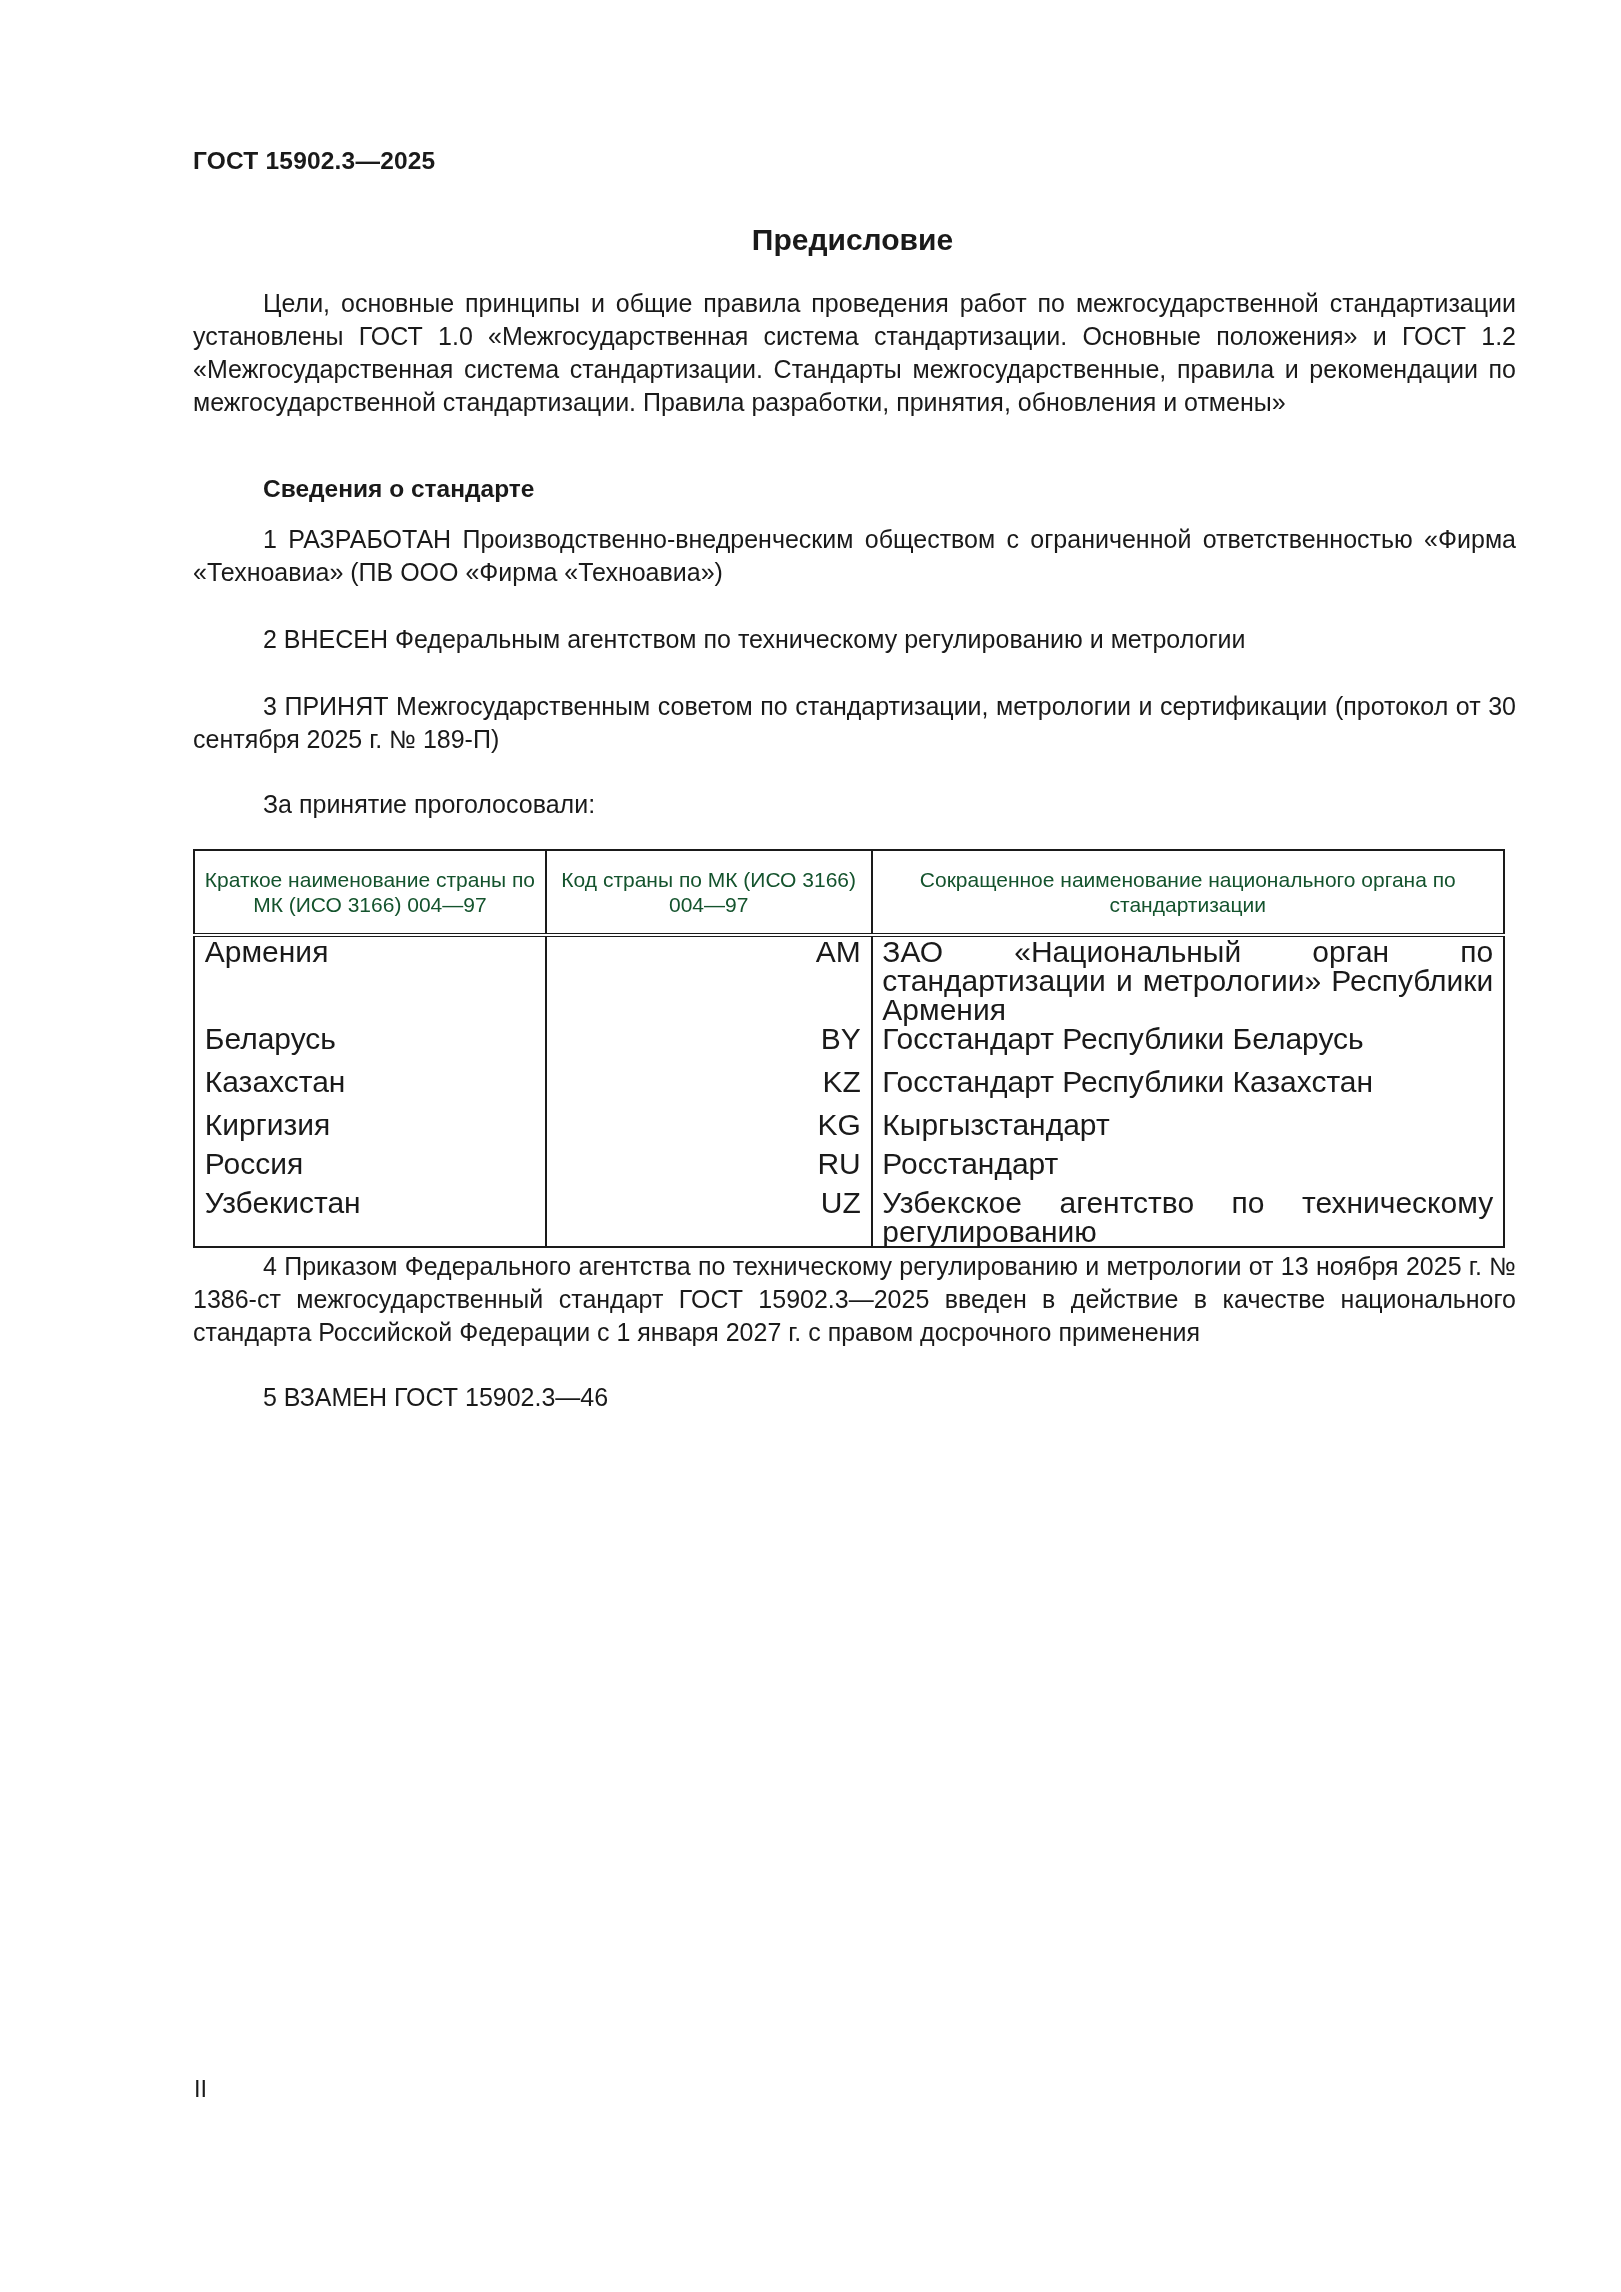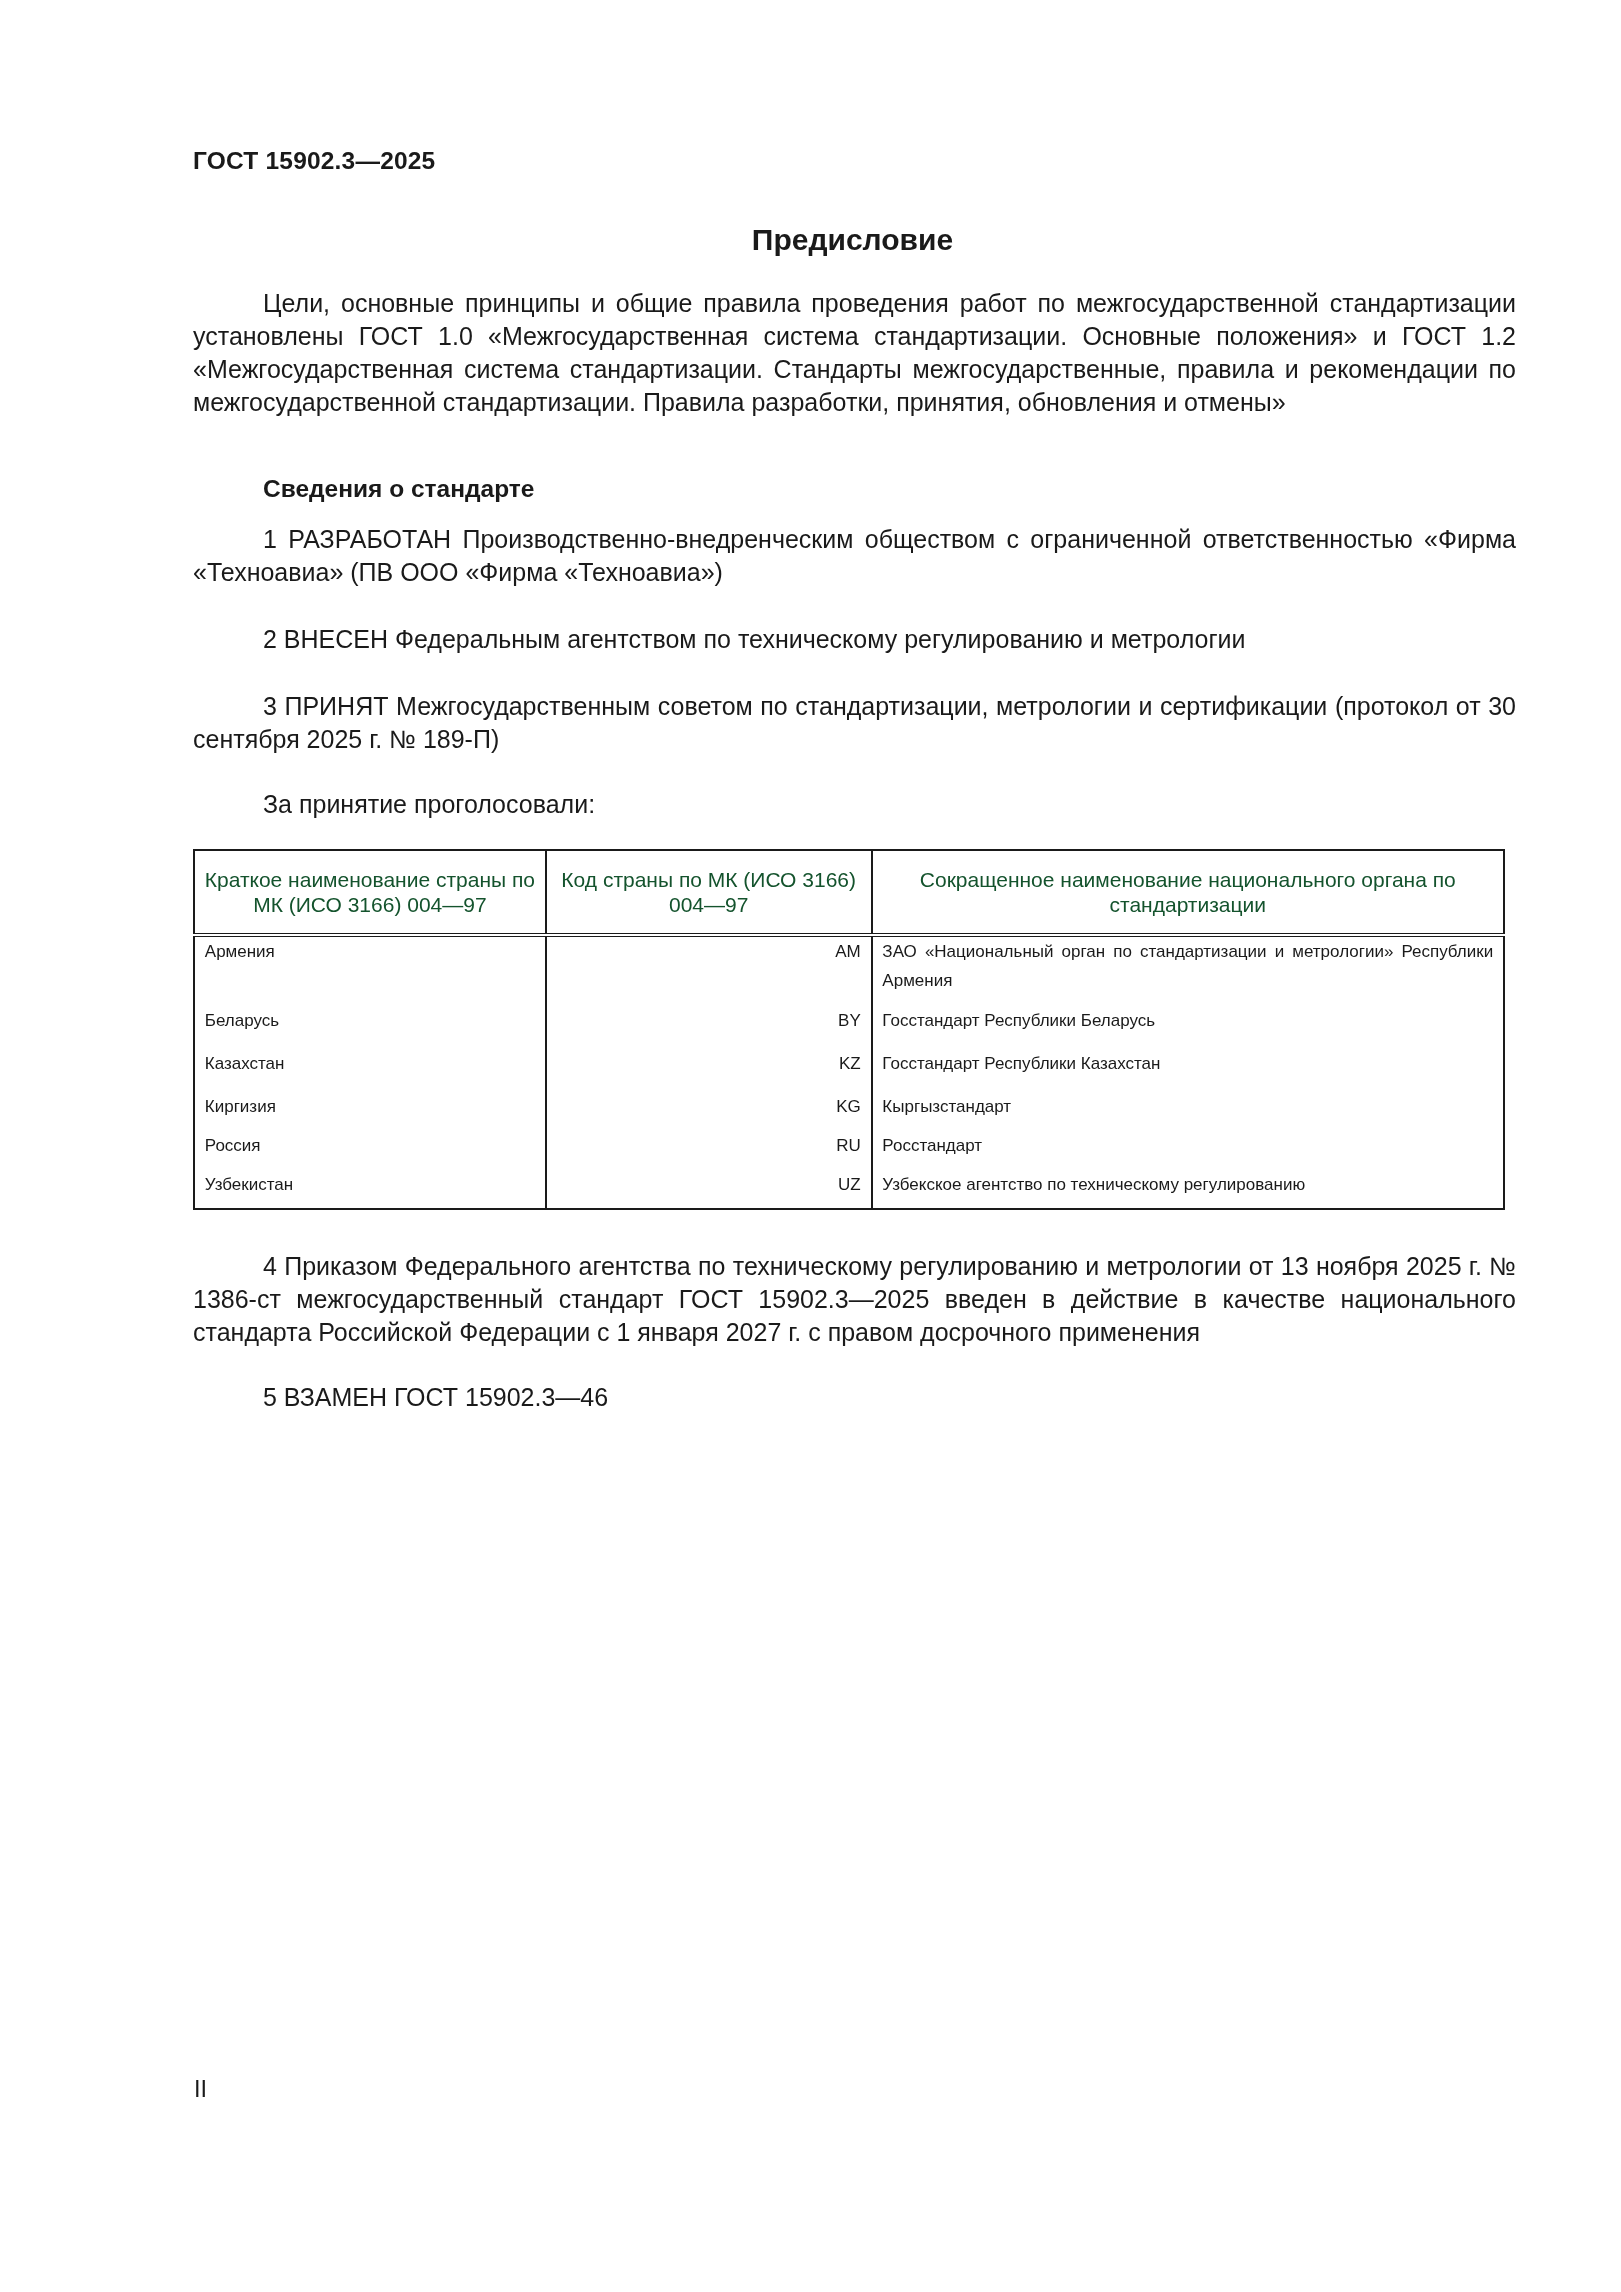--- a/index.html
+++ b/index.html
@@ -10,21 +10,21 @@
   .title { left:0; width:1705px; top:223px; text-align:center; font-size:30px; font-weight:bold; }
   .para { left:193px; width:1323px; font-size:25px; line-height:33px; text-align:justify; text-align-last:left; }
   .indent { text-indent:70px; }
   .sub { left:263px; font-size:24.5px; font-weight:bold; }
   table.t { position:absolute; left:193px; top:849px; width:1312px; border-collapse:collapse;
             border:2.9px solid #1a1a1a; font-size:22.5px; }
   table.t th { font-weight:normal; font-size:21px; line-height:25.5px; color:#14532d; vertical-align:middle;
                height:82px; border-right:2.9px solid #1a1a1a; text-align:center; padding:0 5.9px;
                border-bottom:4.9px double #1a1a1a; }
   table.t th:last-child, table.t td:last-child { border-right:none; }
-  table.t td { vertical-align:top; border-right:2.9px solid #1a1a1a; padding:0 9.8px; line-height:29px; font-size:17px; }
+  table.t td { vertical-align:top; border-right:2.9px solid #1a1a1a; padding:0 9.8px; line-height:29px; font-size:30px; }
   table.t td.code { text-align:right; }
   table.t td.body { text-align:justify; }
   .col1 { width:338px; } .col2 { width:312px; }
   .pagenum { left:194px; top:2076px; font-size:23.5px; }
 </style>
 </head>
 <body>
 
 <div class="abs hdr">ГОСТ 15902.3—2025</div>
 

